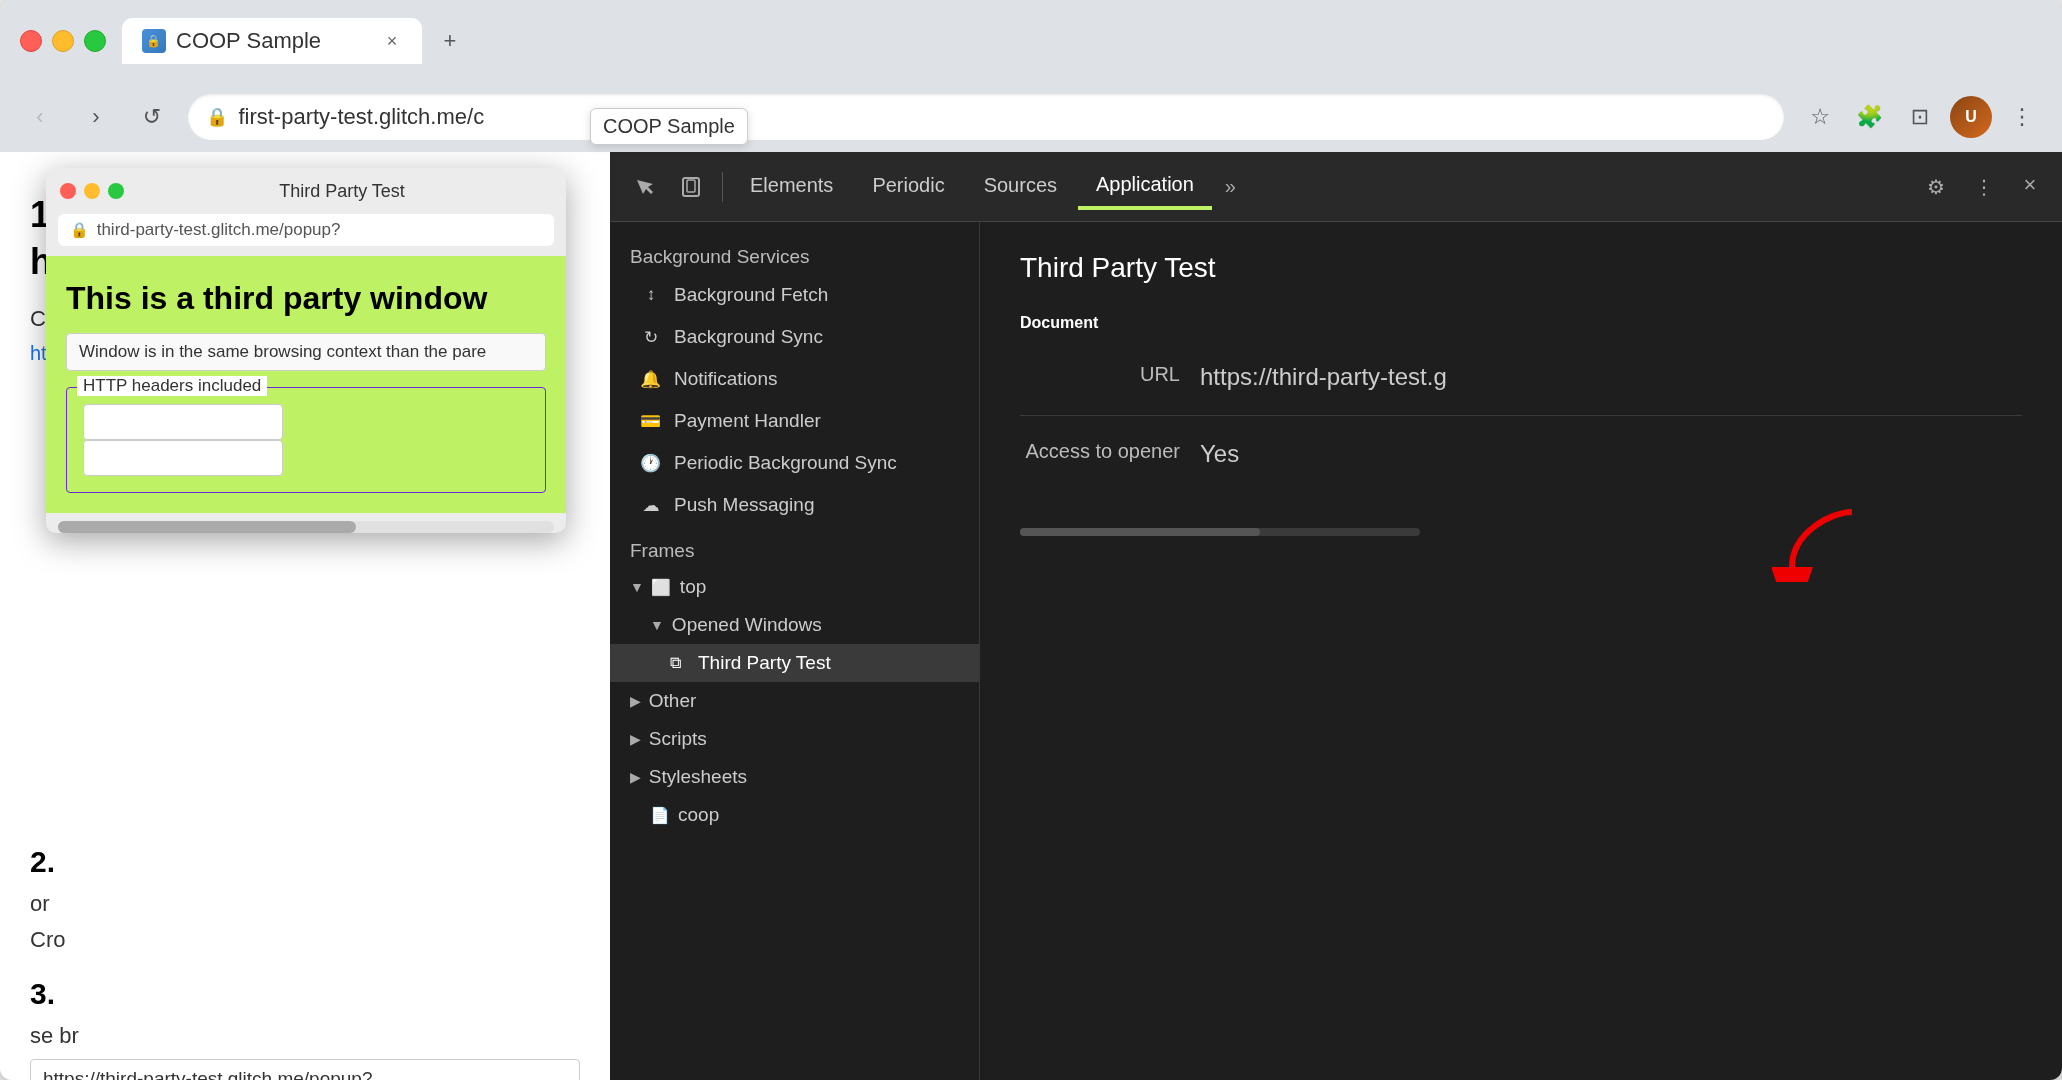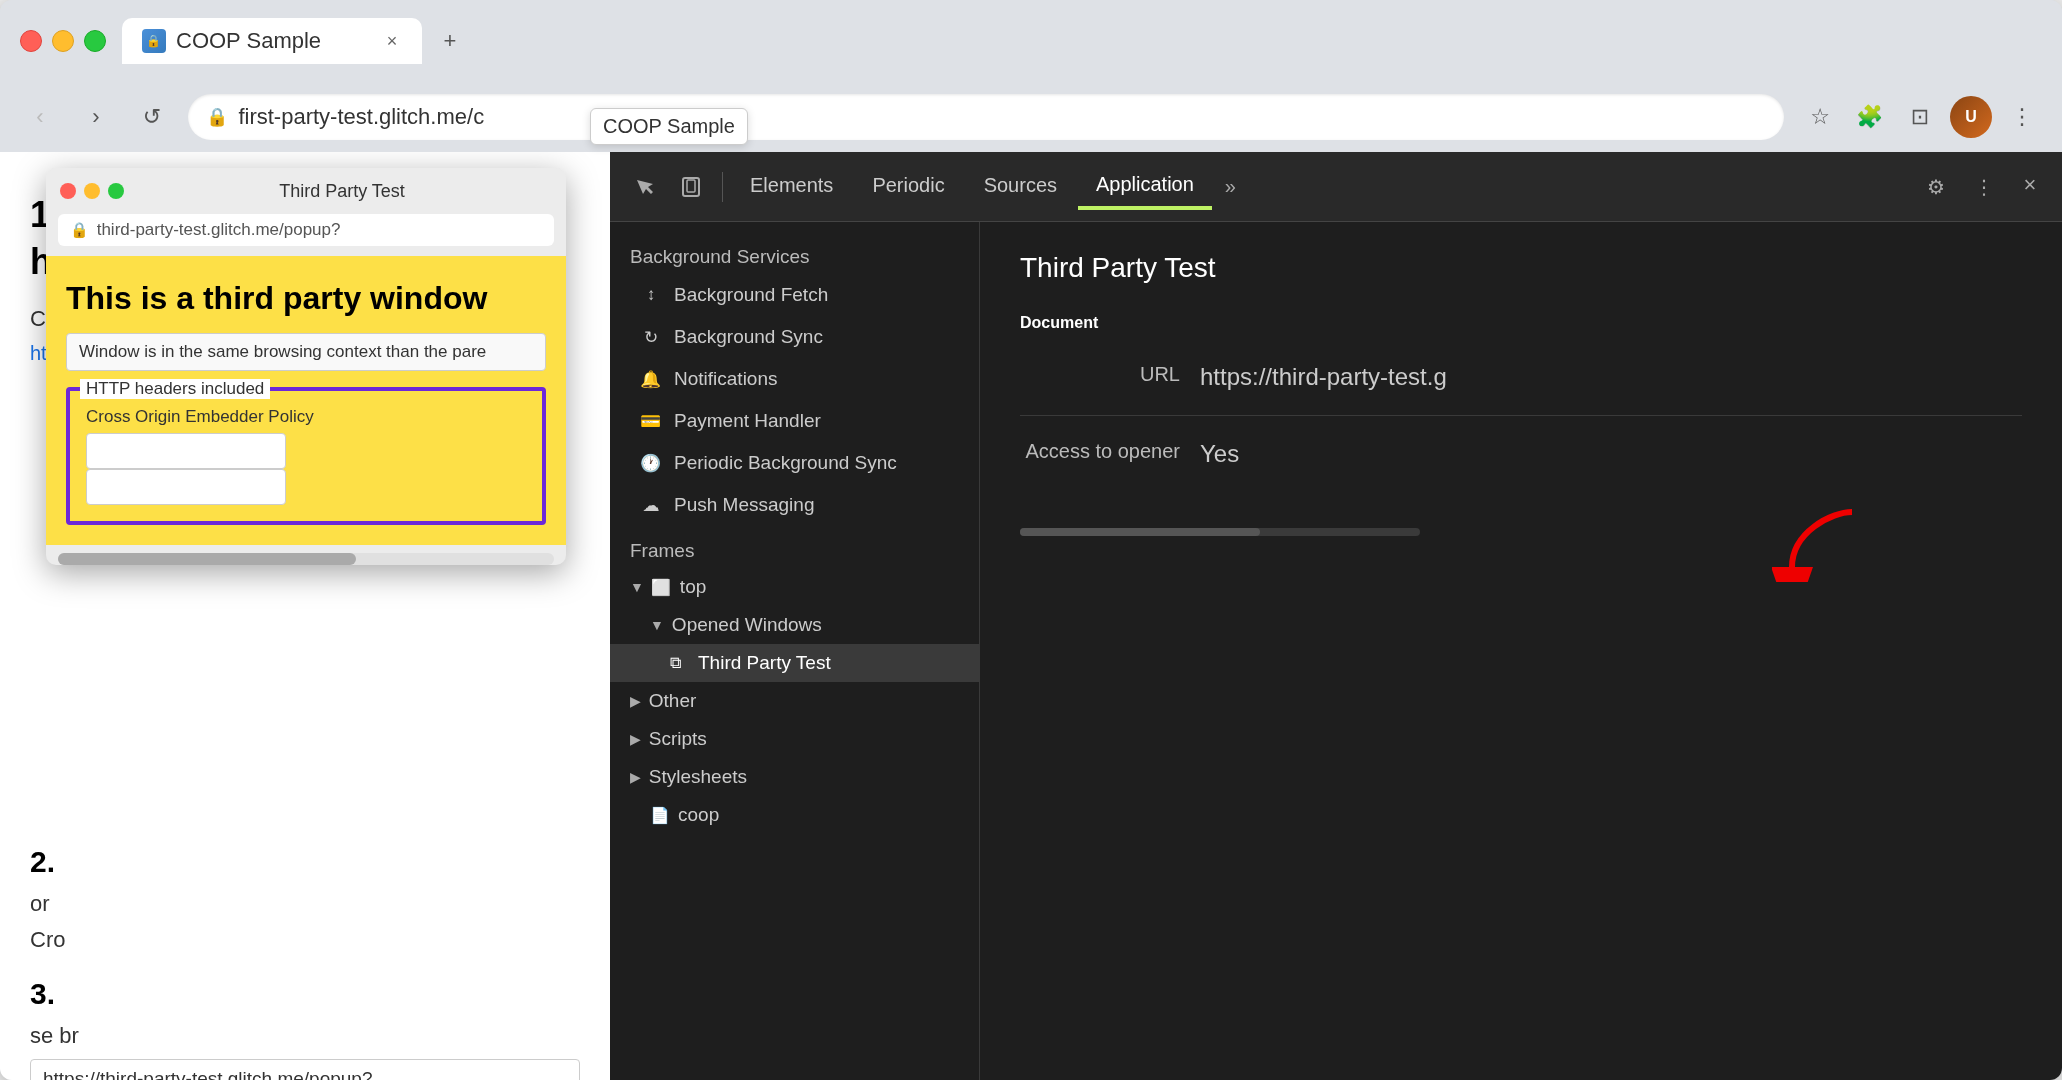--- a/index.html
+++ b/index.html
@@ -52,24 +52,24 @@
     
     .popup-window { position: absolute; top: 16px; left: 46px; width: 520px; background: #ececec; border-radius: 10px; box-shadow: 0 8px 32px rgba(0,0,0,0.35); z-index: 50; overflow: hidden; }
     .popup-titlebar { background: #ececec; height: 46px; display: flex; align-items: center; padding: 0 14px; gap: 8px; }
     .popup-tl { width: 16px; height: 16px; border-radius: 50%; }
     .popup-tl.close { background: #ff5f57; }
     .popup-tl.min { background: #ffbd2e; }
     .popup-tl.max { background: #28c940; }
     .popup-title { flex: 1; text-align: center; font-size: 18px; color: #333; font-weight: 500; }
     .popup-urlbar { background: white; margin: 0 12px 10px; border-radius: 6px; padding: 6px 12px; display: flex; align-items: center; gap: 8px; font-size: 17px; color: #555; }
     .popup-lock { font-size: 15px; color: #555; }
-    .popup-body { background: #fde047; margin: 4px 0 0 0; padding: 24px 20px 20px; }
+    .popup-body { background: #bef264; margin: 4px 0 0 0; padding: 24px 20px 20px; }
     .popup-main-heading { font-size: 32px; font-weight: 900; color: #000; margin-bottom: 16px; }
     .popup-status { border: 1px solid #ccc; border-radius: 4px; padding: 8px 12px; font-size: 17px; color: #333; width: 100%; margin-bottom: 16px; background: #f9f9f9; }
-    .popup-section-box { border: 4px solid #6d28d9; border-radius: 4px; padding: 16px; position: relative; }
+    .popup-section-box { border: 1px solid #6d28d9; border-radius: 4px; padding: 16px; position: relative; }
     .popup-section-legend { position: absolute; top: -12px; left: 10px; background: white; padding: 0 6px; font-size: 17px; color: #333; }
     .popup-field-label { font-size: 17px; color: #333; margin-bottom: 6px; margin-top: 12px; }
     .popup-field-label:first-of-type { margin-top: 0; }
     .popup-input { border: 1px solid #ccc; border-radius: 4px; padding: 6px 10px; width: 200px; height: 36px; display: block; }
     .popup-scrollbar { height: 12px; background: #e0e0e0; border-radius: 6px; margin: 8px 12px 0; position: relative; }
     .popup-scrollbar-thumb { width: 60%; height: 100%; background: #aaa; border-radius: 6px; }
 
     
     .devtools { flex: 1; background: #1e1e1e; display: flex; flex-direction: column; }
 
@@ -170,21 +170,20 @@
         </div>
         <div class="popup-urlbar">
           <span class="popup-lock">🔒</span>
           <span>third-party-test.glitch.me/popup?</span>
         </div>
         <div class="popup-body">
           <div class="popup-main-heading">This is a third party window</div>
           <div class="popup-status">Window is in the same browsing context than the pare</div>
           <div class="popup-section-box">
             <span class="popup-section-legend">HTTP headers included</span>
-            <div class="popup-field-label">Cross Origin Embedder Policy</div>
             <input class="popup-input" type="text" value="" style="">
             <input class="popup-input" type="text" value="" style="">
           </div>
         </div>
         <div class="popup-scrollbar">
           <div class="popup-scrollbar-thumb"></div>
         </div>
       </div>
 
       <div class="step-heading" style="margin-top: 480px;">

